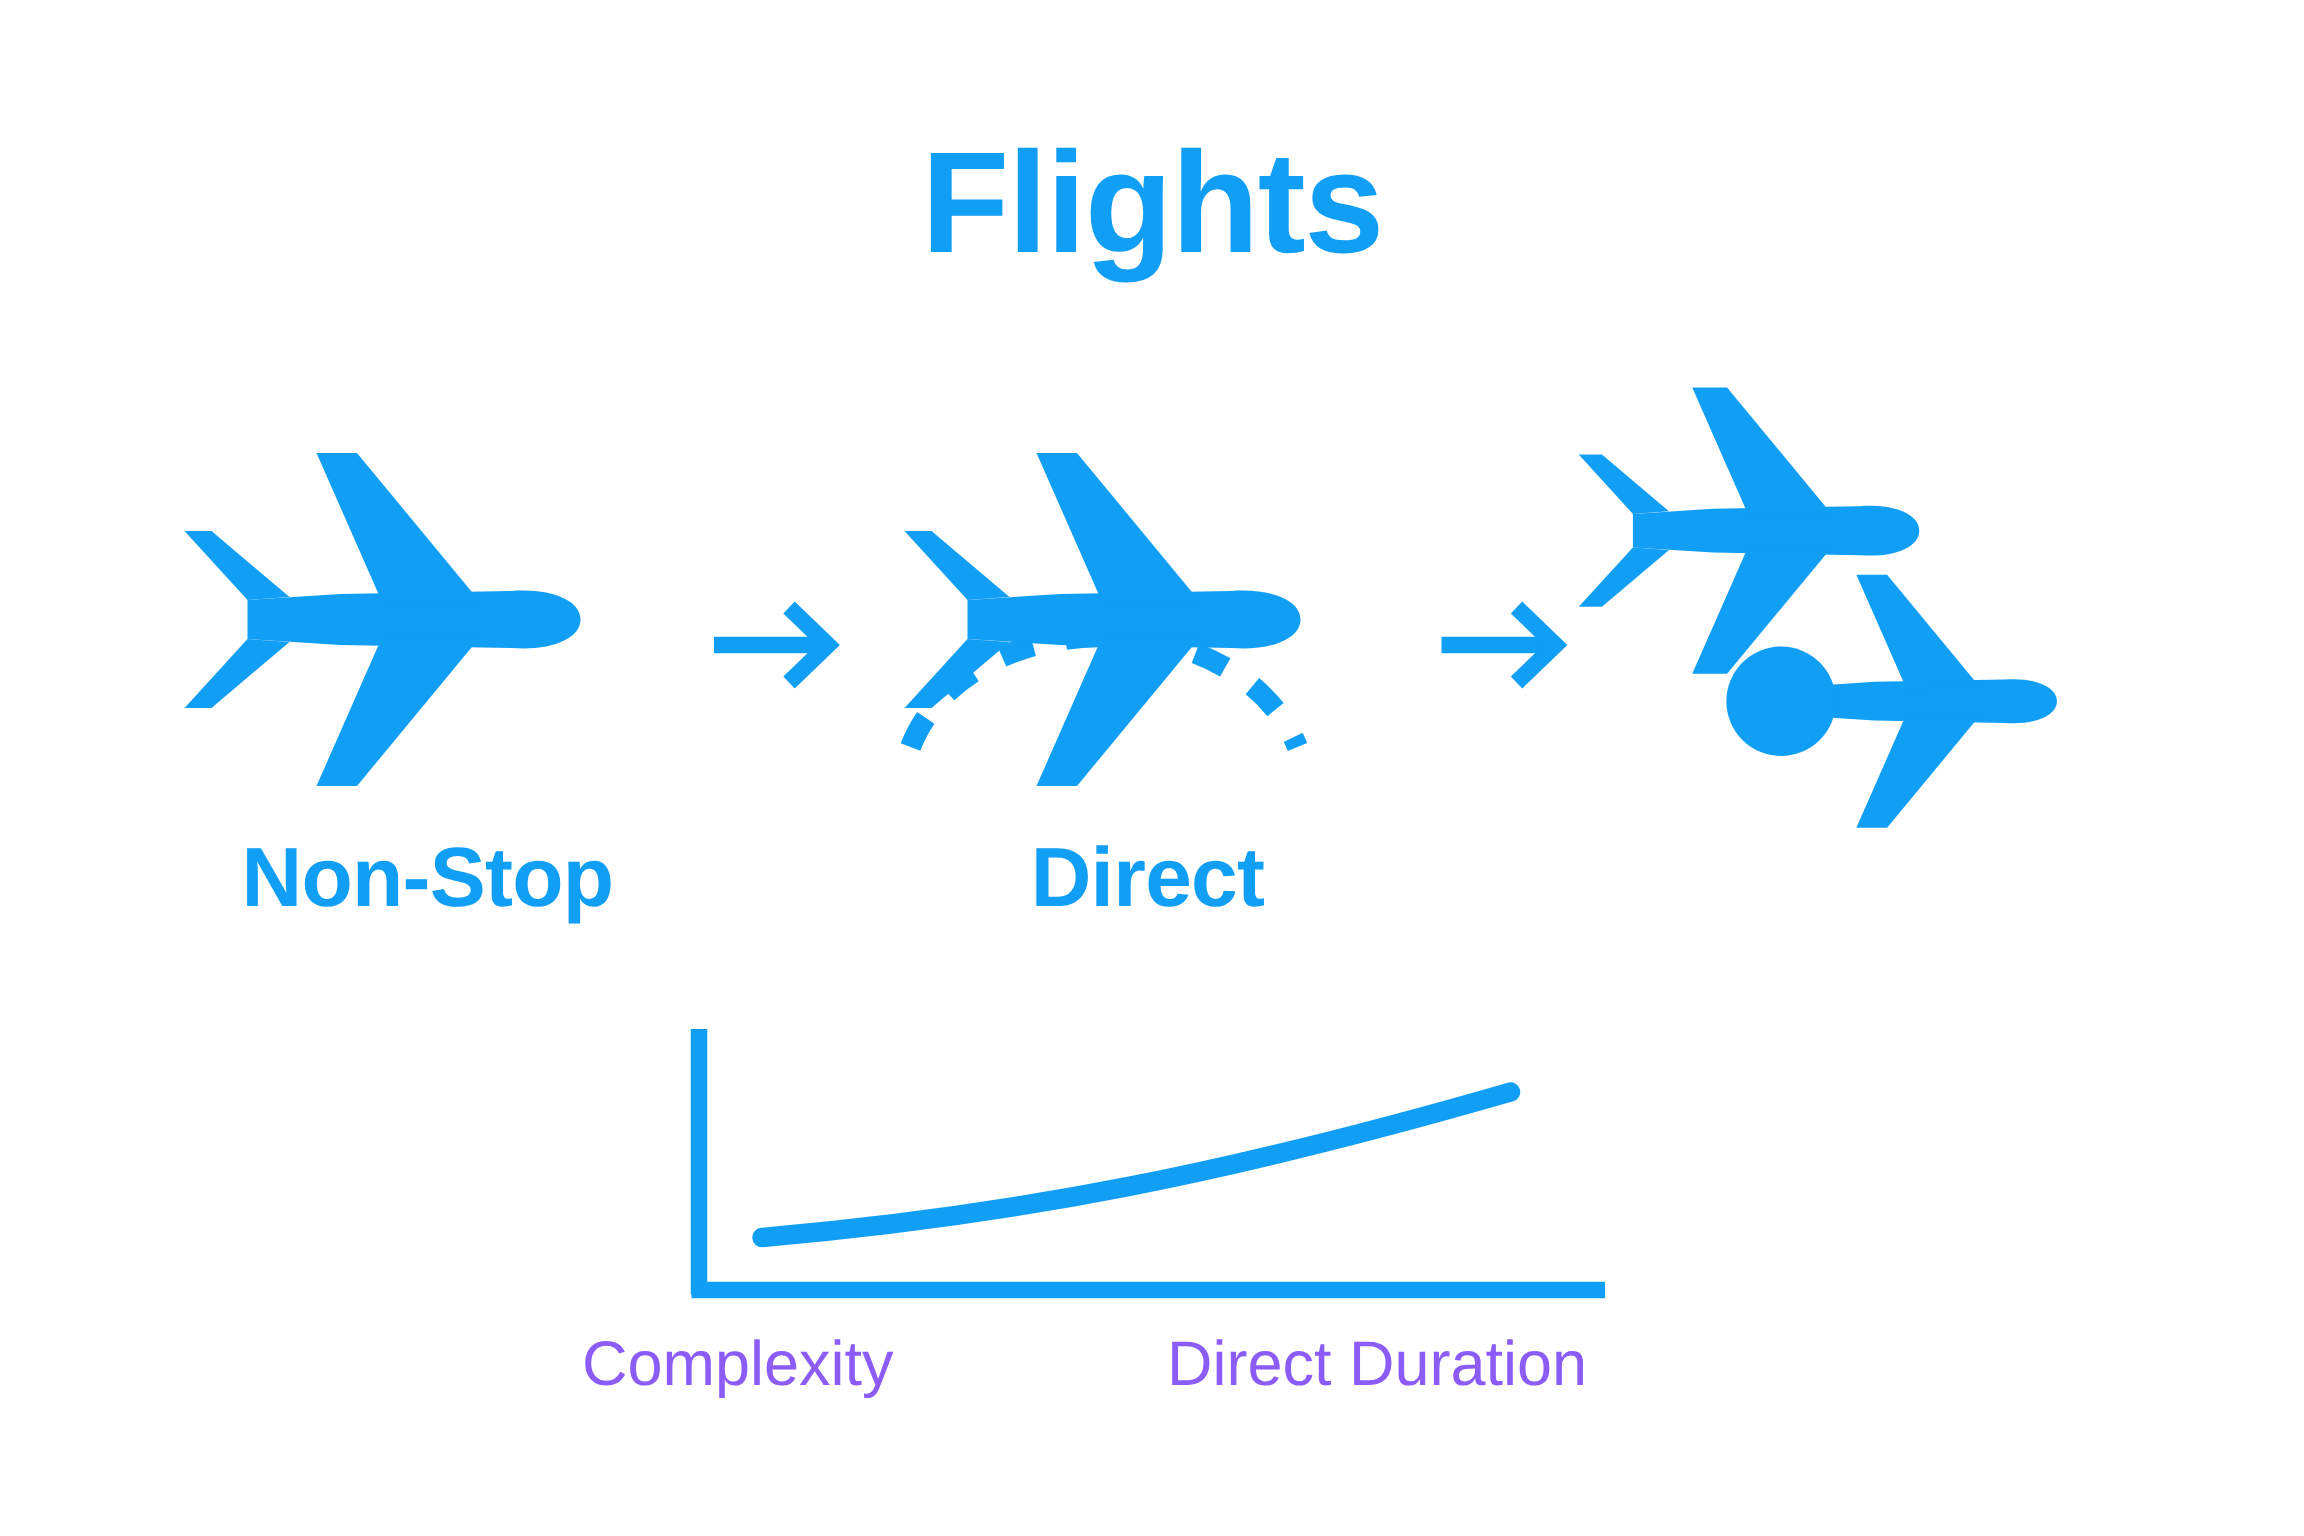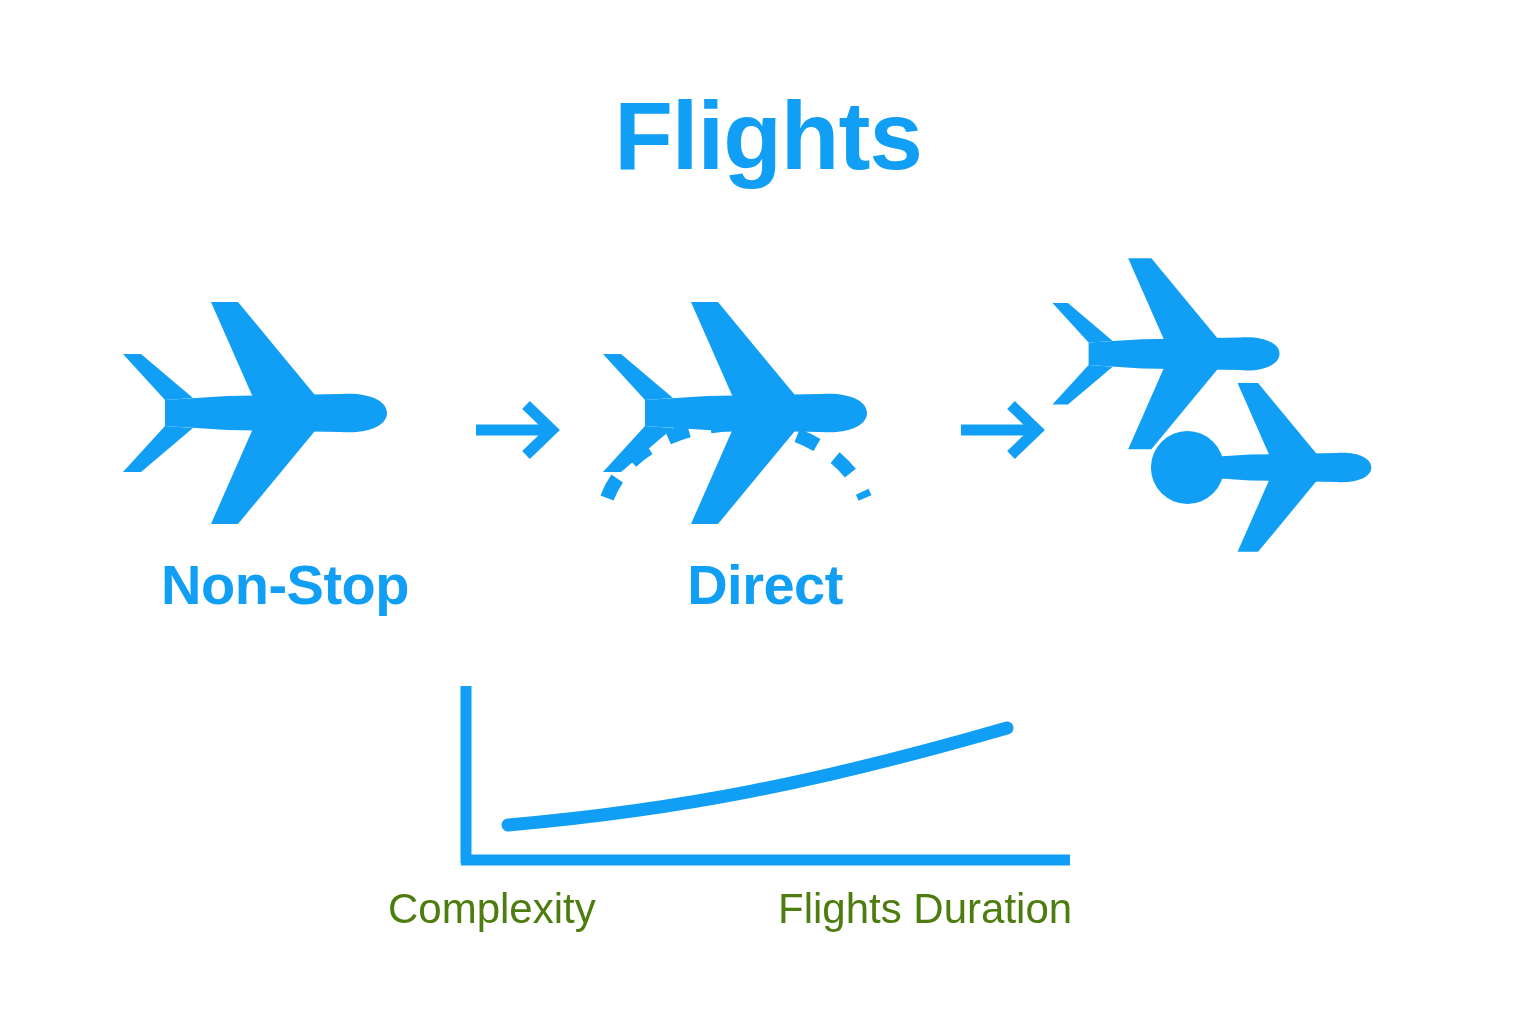--- a/index.html
+++ b/index.html
@@ -104,21 +104,21 @@
     left: 0;
     top: 0;
     width: 780px;
     height: 225px;
     overflow: visible;
   }
   .axis-label {
     position: absolute;
     font-size: 42px;
     font-weight: 400;
-    color: #4d7c0f;
+    color: #8b5cf6;
     white-space: nowrap;
     line-height: 1;
   }
   #label-complexity   { left: 8px;  top: 228px; }
   #label-layover      { left: 398px; top: 228px; }
 </style>
 </head>
 <body>
 
 <div id="stage">
@@ -227,16 +227,16 @@
 
       <line x1="86" y1="26" x2="86" y2="203" stroke="#119ef5" stroke-width="11" stroke-linecap="butt"></line>
 
       <line x1="81" y1="200" x2="690" y2="200" stroke="#119ef5" stroke-width="11" stroke-linecap="butt"></line>
 
       <path d="M 128 165 C 300 150 440 122 627 68" fill="none" stroke="#119ef5" stroke-width="13" stroke-linecap="round"></path>
     </svg>
 
     <div class="axis-label" id="label-complexity">Complexity</div>
 
-    <div class="axis-label" id="label-layover">Flights Duration</div>
+    <div class="axis-label" id="label-layover">Direct Duration</div>
   </div>
 
 </div>
 
 </body></html>

